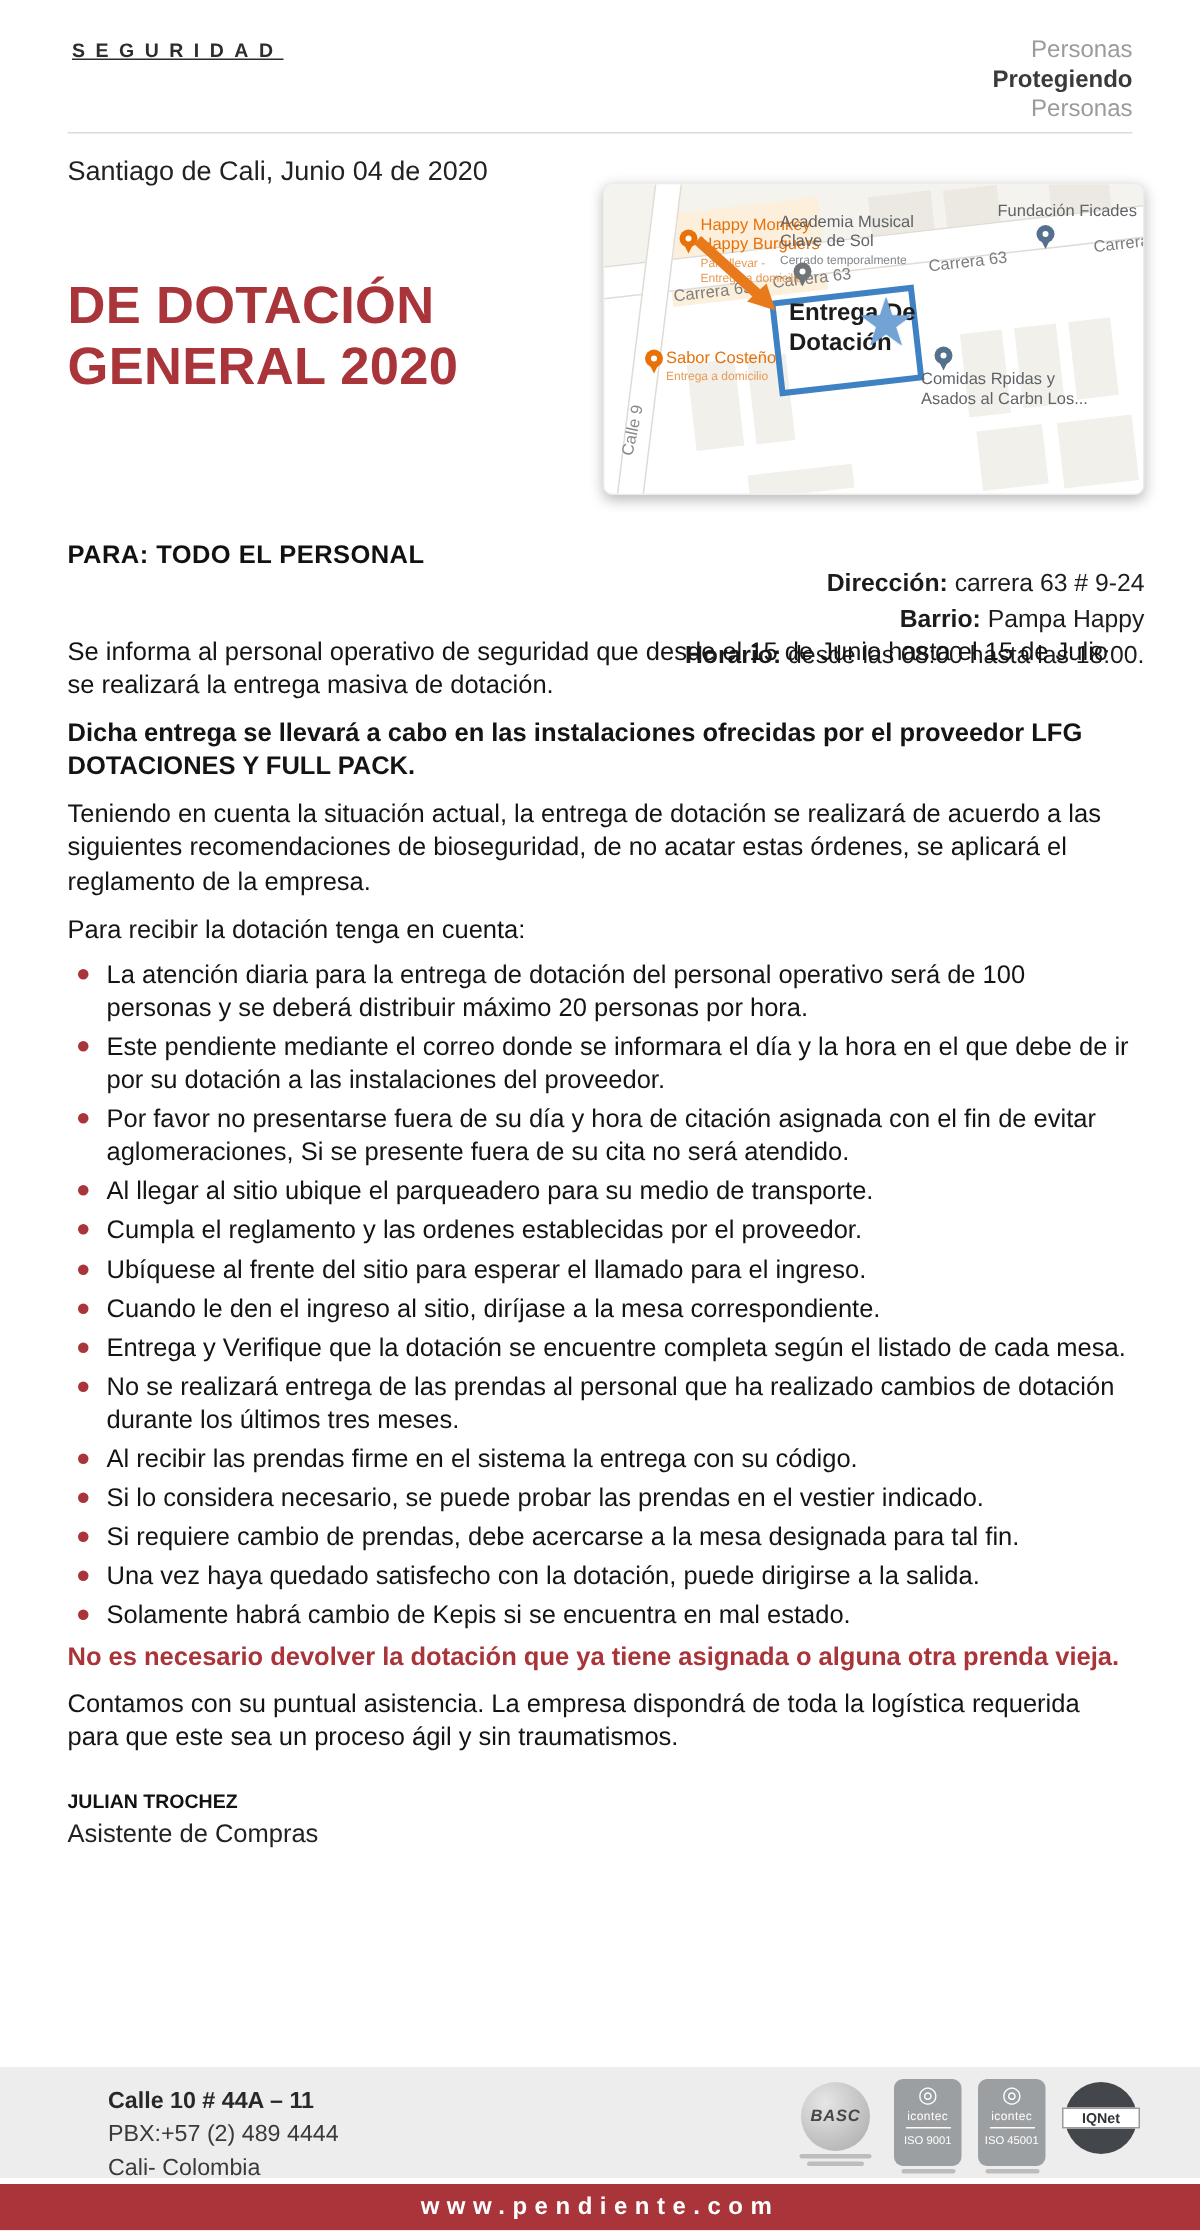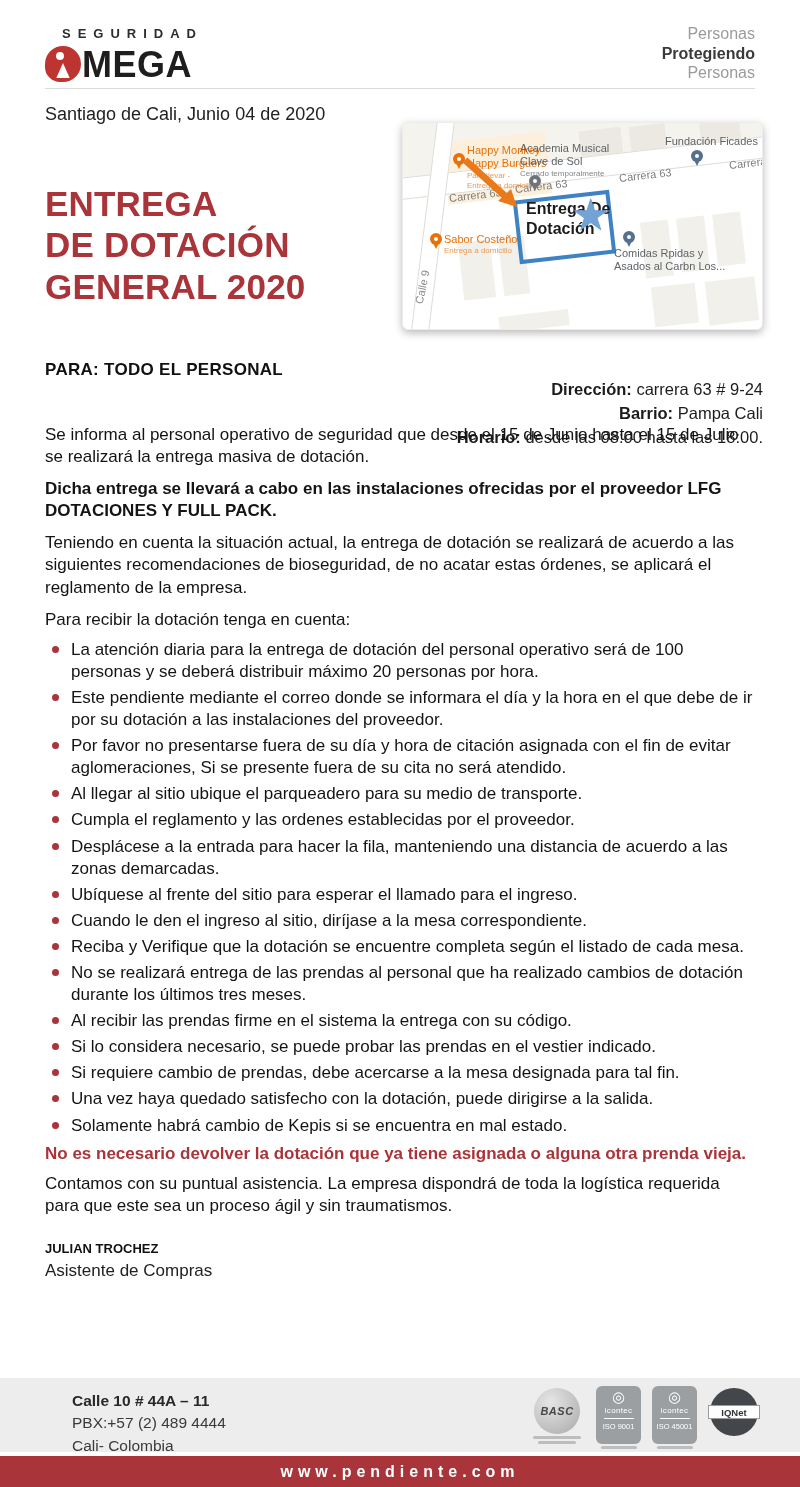--- a/index.html
+++ b/index.html
@@ -5,21 +5,21 @@
   * { margin:0; padding:0; box-sizing:border-box; }
   html,body { background:#fff; }
   .page {
     position:relative; width:800px; height:1487px; margin:0 auto;
     background:#ffffff; overflow:hidden;
     font-family:"Liberation Sans", sans-serif; color:#1a1a1a;
   }
 
   
   .logo { position:absolute; left:45px; top:26px; }
-  .logo-top { font-size:13px; font-weight:bold; letter-spacing:7px; color:#2d2d2d; margin-left:17px; }
+  .logo-top { font-size:13px; font-weight:bold; letter-spacing:7px; color:#2d2d2d; margin-left:3px;text-decoration:underline; }
   .logo-main { display:flex; align-items:center; margin-top:3px; }
   .logo-pin { position:relative; width:36px; height:38px; margin-right:1px; }
   .logo-pin .pin-circle { position:absolute; left:0; top:0; width:36px; height:36px; border-radius:50% 50% 50% 42%; background:#be3430; }
   .logo-pin .pin-ring { position:absolute; left:11px; top:6px; width:6px; height:6px; border:4px solid #fff; border-radius:50%; }
   .logo-pin .pin-wedge { position:absolute; left:10px; top:17px; width:16px; height:15px; background:#fff; clip-path:polygon(50% 0, 8% 100%, 92% 100%); }
   .logo-mega { font-size:36px; font-weight:800; letter-spacing:0.5px; color:#1e1e1e; }
   .tagline { position:absolute; right:45px; top:24px; text-align:right; font-size:16px; line-height:1.22; color:#9b9b9b; }
   .tagline .strong { color:#3a3a3a; font-weight:bold; }
   .divider { position:absolute; left:45px; right:45px; top:88px; border-top:1px solid #dcdcdc; }
 
@@ -96,28 +96,20 @@
   .footer-red { position:absolute; left:0; right:0; top:1456px; height:31px; background:#a93439; display:flex; align-items:center; justify-content:center; }
   .website { color:#fff; font-weight:bold; font-size:16px; letter-spacing:5px; }
 </style>
 </head>
 <body>
 
 <div class="page">
 
   <div class="logo">
     <div class="logo-top">SEGURIDAD</div>
-    <div class="logo-main">
-      <span class="logo-pin">
-        <span class="pin-circle"></span>
-        <span class="pin-ring"></span>
-        <span class="pin-wedge"></span>
-      </span>
-      <span class="logo-mega">MEGA</span>
-    </div>
   </div>
   <div class="tagline">
     <div>Personas</div>
     <div class="strong">Protegiendo</div>
     <div>Personas</div>
   </div>
   <div class="divider"></div>
 
   <div class="date-line">Santiago de Cali, Junio 04 de 2020</div>
 
@@ -183,48 +175,46 @@
       <div class="nm">Asados al Carbn Los...</div>
     </div>
 
     <svg class="m-arrow" width="361" height="208" viewBox="0 0 361 208">
       <line x1="62" y1="37" x2="102" y2="73" stroke="#e87a1c" stroke-width="7"></line>
       <polygon points="114,84 108,66 95,78" fill="#e87a1c"></polygon>
     </svg>
   </div>
 
   <div class="headline">
-    <div>ENTREGA</div>
     <div>DE DOTACIÓN</div>
     <div>GENERAL 2020</div>
   </div>
 
   <div class="addressee">PARA: TODO EL PERSONAL</div>
 
   <div class="location">
     <div><b>Dirección:</b> <span>carrera 63 # 9-24</span></div>
-    <div><b>Barrio:</b> <span>Pampa Cali</span></div>
+    <div><b>Barrio:</b> <span>Pampa Happy</span></div>
     <div><b>Horario:</b> <span>desde las 08:00 hasta las 18:00.</span></div>
   </div>
 
   <div class="body-copy">
     <p>Se informa al personal operativo de seguridad que desde el 15 de Junio hasta el 15 de Julio se realizará la entrega masiva de dotación.</p>
     <p class="p-bold">Dicha entrega se llevará a cabo en las instalaciones ofrecidas por el proveedor LFG DOTACIONES Y FULL PACK.</p>
     <p>Teniendo en cuenta la situación actual, la entrega de dotación se realizará de acuerdo a las siguientes recomendaciones de bioseguridad, de no acatar estas órdenes, se aplicará el reglamento de la empresa.</p>
     <p class="p-intro">Para recibir la dotación tenga  en cuenta:</p>
     <ul class="blist">
       <li>La atención diaria para la entrega de dotación del personal operativo será de 100 personas y se deberá distribuir máximo 20 personas por hora.</li>
       <li>Este pendiente mediante el correo donde se informara el día y la hora en el que debe de ir por su dotación a las instalaciones del proveedor.</li>
       <li>Por favor no presentarse fuera de su día y hora de citación asignada con el fin de evitar aglomeraciones, Si se presente fuera de su cita no será atendido.</li>
       <li>Al llegar al sitio ubique el parqueadero para su medio de transporte.</li>
       <li>Cumpla el reglamento y las ordenes establecidas por el proveedor.</li>
-      <li>Desplácese a la entrada para hacer la fila, manteniendo una distancia de acuerdo a las zonas demarcadas.</li>
       <li>Ubíquese al frente del sitio para esperar el llamado para el ingreso.</li>
       <li>Cuando le den el ingreso al sitio, diríjase a la mesa correspondiente.</li>
-      <li>Reciba y Verifique que la dotación se encuentre completa según el listado de cada mesa.</li>
+      <li>Entrega y Verifique que la dotación se encuentre completa según el listado de cada mesa.</li>
       <li>No se realizará entrega de las prendas al personal que ha realizado cambios de dotación  durante los últimos tres meses.</li>
       <li>Al recibir las prendas firme en el sistema la entrega con su código.</li>
       <li>Si lo considera necesario, se puede probar las prendas en el vestier indicado.</li>
       <li>Si requiere cambio de prendas, debe acercarse a la mesa designada para tal fin.</li>
       <li>Una vez haya quedado satisfecho con la dotación, puede dirigirse a la salida.</li>
       <li>Solamente habrá cambio de Kepis si se encuentra en mal estado.</li>
     </ul>
     <p class="p-warning">No es necesario devolver la dotación que ya tiene asignada o alguna otra prenda vieja.</p>
     <p class="p-closing">Contamos con su puntual asistencia. La empresa dispondrá de toda la logística requerida para que este sea un proceso ágil y sin traumatismos.</p>
     <div class="signature">

